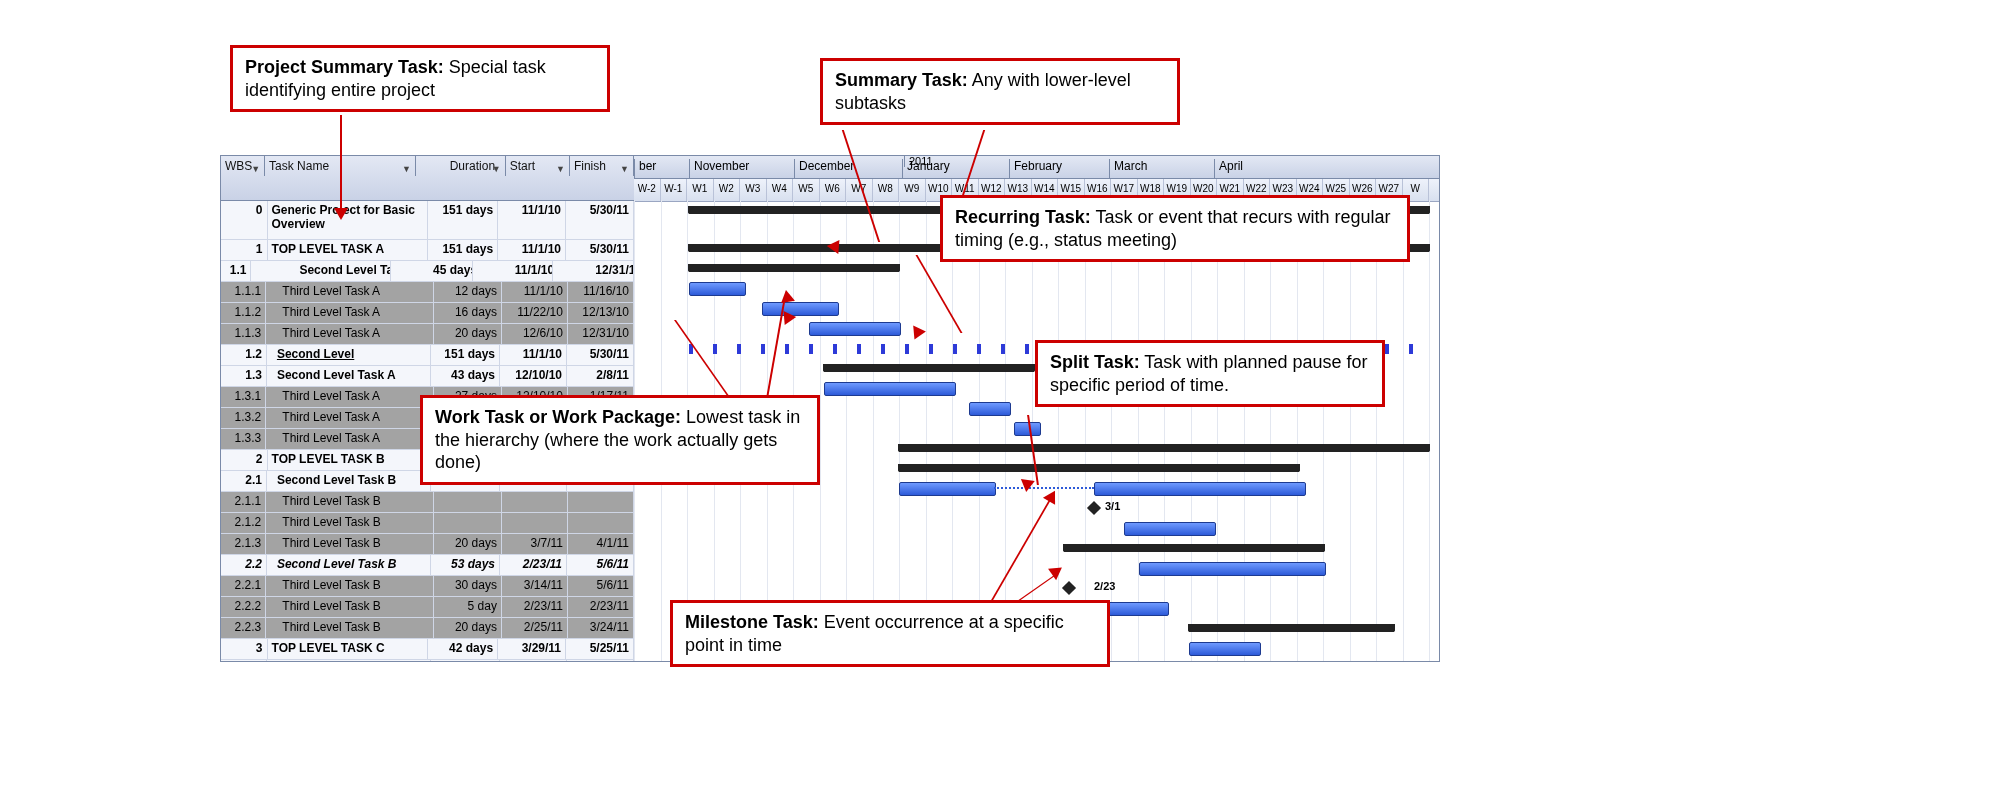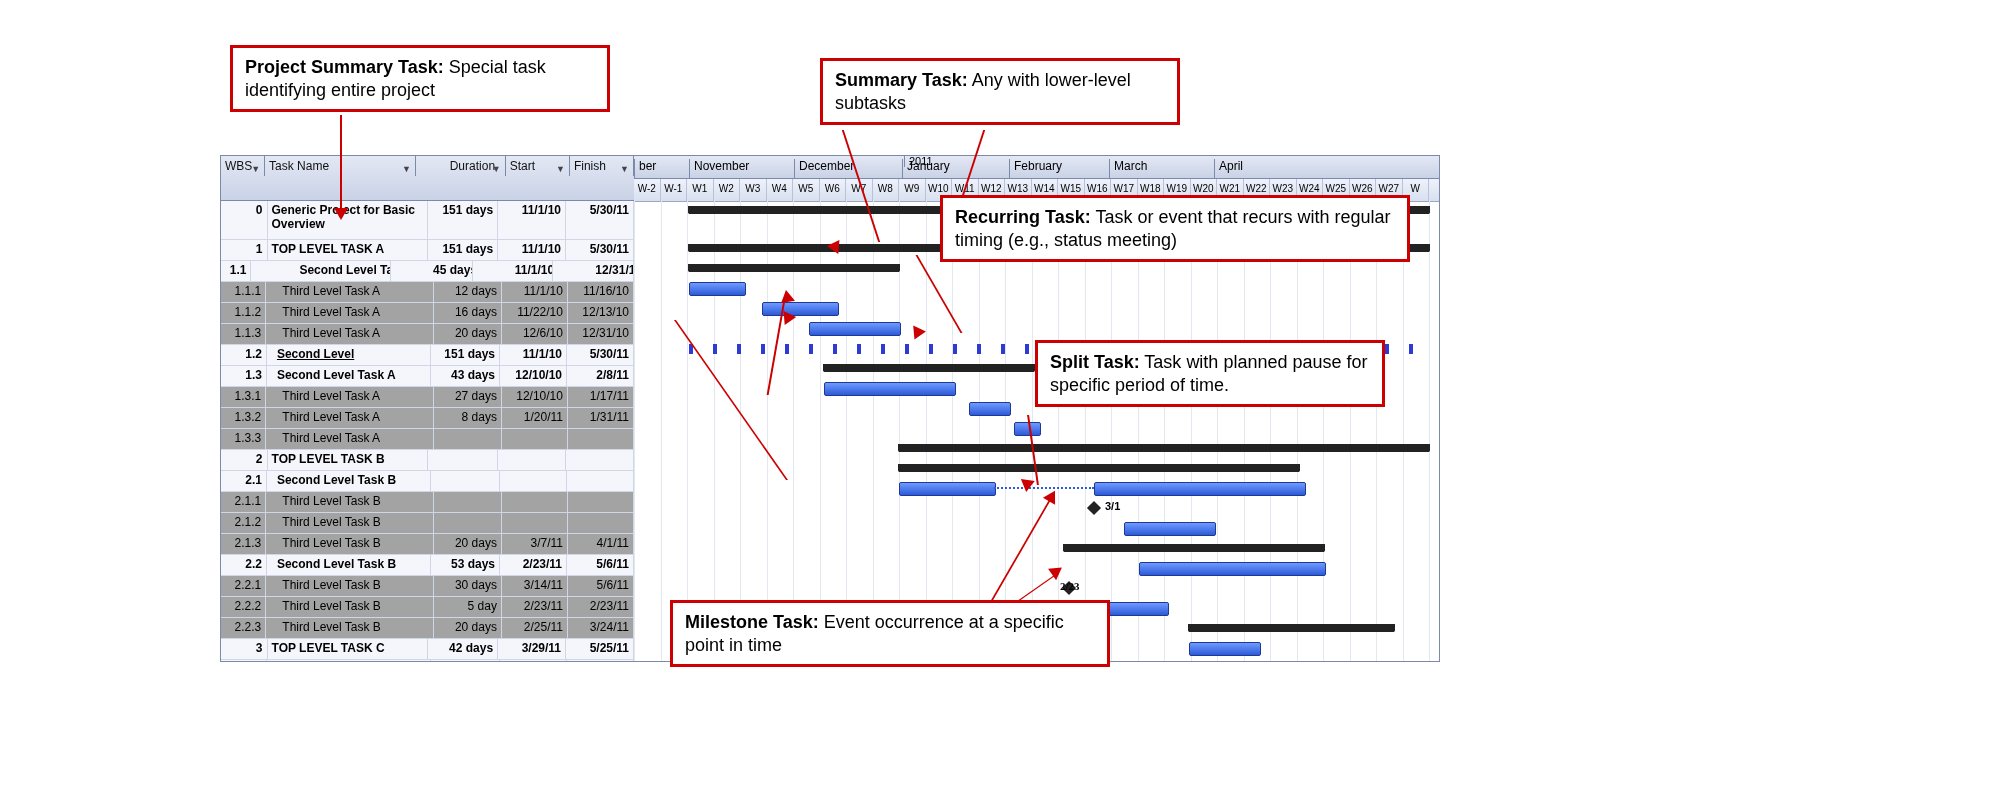--- a/index.html
+++ b/index.html
@@ -155,20 +155,23 @@
 
   <div class="callout" style="left:600px; top:38px; width:330px;">
     <b>Summary Task:</b><span> Any with lower-level subtasks</span>
   </div>
   <div class="callout" style="left:10px; top:25px; width:350px;">
     <b>Project Summary Task:</b><span> Special task identifying entire project</span>
   </div>
   <div class="callout" style="left:720px; top:175px; width:440px;">
     <b>Recurring Task:</b><span>  Task or event that recurs with regular timing (e.g., status meeting)</span>
   </div>
+  <div class="callout" style="left:200px; top:375px; width:370px;">
+    <b>Work Task or Work Package:</b><span> Lowest task in the hierarchy (where the work actually gets done)</span>
+  </div>
   <div class="callout" style="left:815px; top:320px; width:320px;">
     <b>Split Task:</b><span>  Task with planned pause for specific period of time.</span>
   </div>
   <div class="callout" style="left:450px; top:580px; width:410px;">
     <b>Milestone Task:</b><span> Event occurrence at a specific point in time</span>
   </div>
 
   <div class="arrow" style="left:120px; top:95px; width:2px; height:95px;"></div>
   <div class="arrow-head" style="left:114px; top:188px; border-left:7px solid transparent; border-right:7px solid transparent; border-top:12px solid #c00;"></div>
 
@@ -309,21 +312,21 @@
             <div class="c-start"></div>
             <div class="c-fin"></div>
           </div>
           <div class="data-row" style="height: 20px;">
             <div class="c-wbs">2.1.3</div>
             <div class="c-name" style="padding-left:16px; white-space:nowrap;">Third Level Task B</div>
             <div class="c-dur">20 days</div>
             <div class="c-start">3/7/11</div>
             <div class="c-fin">4/1/11</div>
           </div>
-          <div class="data-row bold" style="height: 20px;">
+          <div class="data-row bold" style="height: 20px; font-style: italic;">
             <div class="c-wbs">2.2</div>
             <div class="c-name" style="padding-left:10px; white-space:nowrap;">Second Level Task B</div>
             <div class="c-dur">53 days</div>
             <div class="c-start">2/23/11</div>
             <div class="c-fin">5/6/11</div>
           </div>
           <div class="data-row" style="height: 20px;">
             <div class="c-wbs">2.2.1</div>
             <div class="c-name" style="padding-left:16px; white-space:nowrap;">Third Level Task B</div>
             <div class="c-dur">30 days</div>
@@ -457,21 +460,21 @@
             <div class="bar-work" style="left: 490px; width: 90px;"></div>
           </div>
           <div class="g-row" style="top: 338px; height: 20px;">
             <div class="bar-summary" style="left: 430px; width: 260px;"></div>
           </div>
           <div class="g-row" style="top: 358px; height: 20px;">
             <div class="bar-work" style="left: 505px; width: 185px;"></div>
           </div>
           <div class="g-row" style="top: 378px; height: 20px;">
             <div class="milestone" style="left: 430px;"></div>
-            <span class="ml-label" style="left: 426px; font-family: Liberation Serif, serif;">2/23</span>
+            <span class="ml-label" style="left: 460px;">2/23</span>
           </div>
           <div class="g-row" style="top: 398px; height: 20px;">
             <div class="bar-work" style="left: 438px; width: 95px;"></div>
           </div>
           <div class="g-row" style="top: 418px; height: 20px;">
             <div class="bar-summary" style="left: 555px; width: 205px;"></div>
           </div>
           <div class="g-row" style="top: 438px; height: 20px;">
             <div class="bar-work" style="left: 555px; width: 70px;"></div>
           </div>

